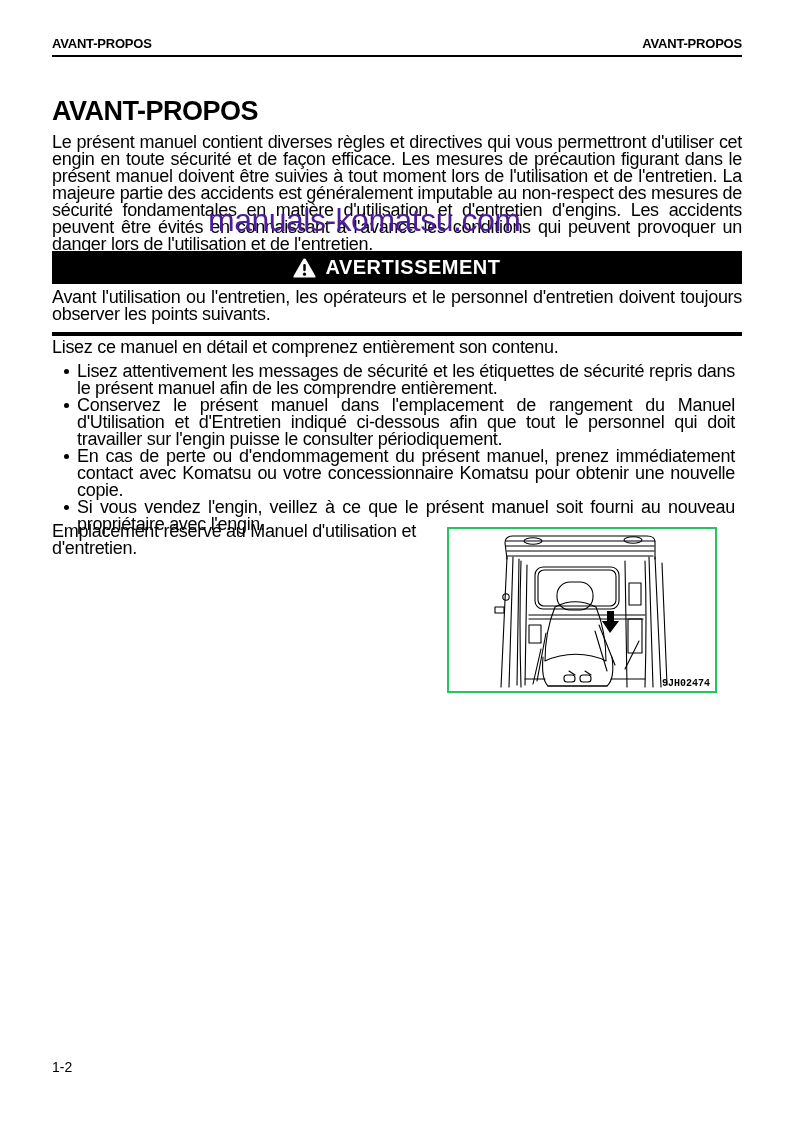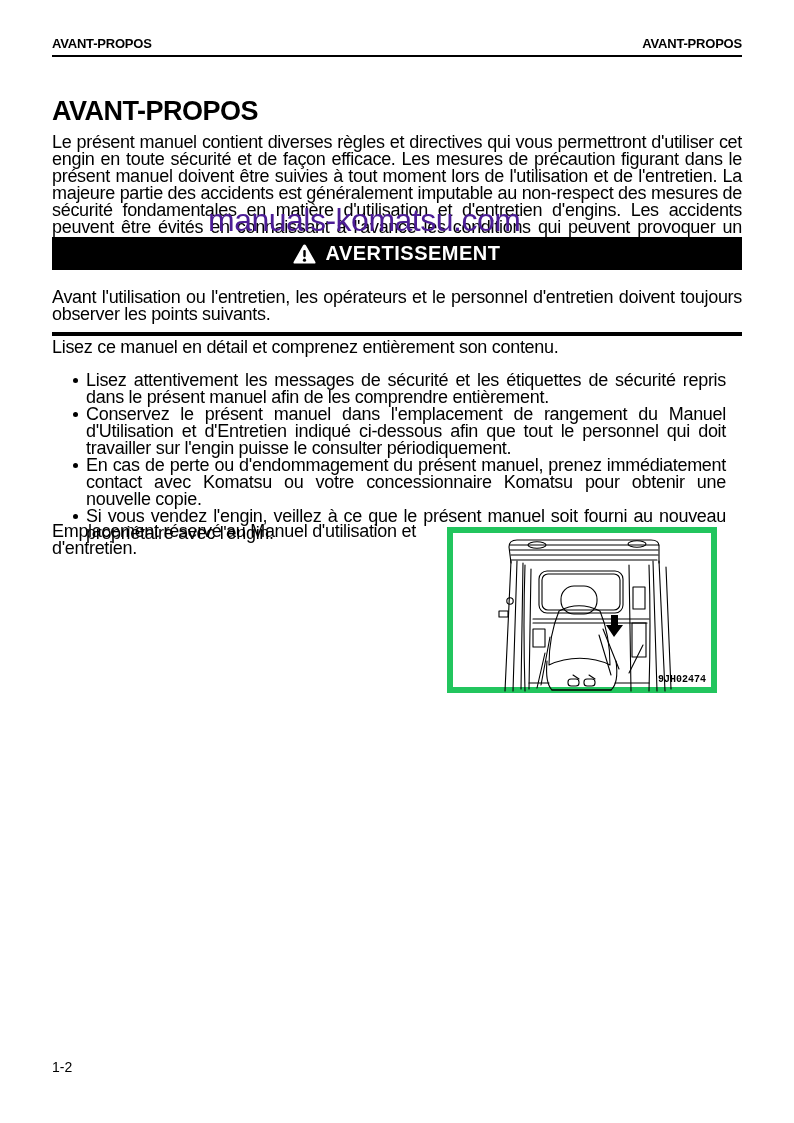--- a/index.html
+++ b/index.html
@@ -19,40 +19,40 @@
     font-size:13px;font-weight:bold;letter-spacing:-0.2px;}
   #header-rule{top:55px;height:2px;background:#000;}
   
   #page-title{top:96px;font-size:27px;font-weight:bold;letter-spacing:-0.5px;}
   
   #intro-paragraph{top:134px;}
   
   #watermark{top:202px;left:208px;font-size:32px;letter-spacing:-0.5px;
     color:#4c1d95;white-space:nowrap;}
   
-  #warning-banner{top:237px;height:33px;background:#000;color:#fff;
+  #warning-banner{top:251px;height:33px;background:#000;color:#fff;
     display:flex;align-items:center;justify-content:center;gap:9px;}
   #warning-banner .banner-label{font-size:20px;font-weight:bold;letter-spacing:0.5px;}
   
   #warning-intro{top:289px;}
   #section-divider{top:332px;height:4px;background:#000;}
   
   #instructions{top:339px;}
   #instructions .lead{margin:0 0 0 0;}
-  #instructions ul{margin:16px;padding:0;list-style:none;}
+  #instructions ul{margin:7px;padding:0;list-style:none;}
   #instructions li{position:relative;padding-left:18px;}
   #instructions li::before{
     content:"";position:absolute;left:5px;top:6px;width:5px;height:5px;
     border-radius:50%;background:#000;}
   #units-note{margin:0;padding-left:2px;}
   
   #storage-captions{top:523px;width:400px;text-align:left;}
   
   #manual-storage-figure{left:447px;top:527px;width:270px;height:166px;
-    border:6px solid #22c55e;box-sizing:border-box;}
+    border:2px solid #22c55e;box-sizing:border-box;}
   #figure-code{position:absolute;right:5px;bottom:2px;
     font-family:"Liberation Mono","DejaVu Sans Mono",monospace;
     font-size:10px;font-weight:bold;letter-spacing:0;}
   
   #page-number{top:1059px;font-size:14px;}
 </style>
 </head>
 <body>
 
 <div id="page-header" class="abs content">

